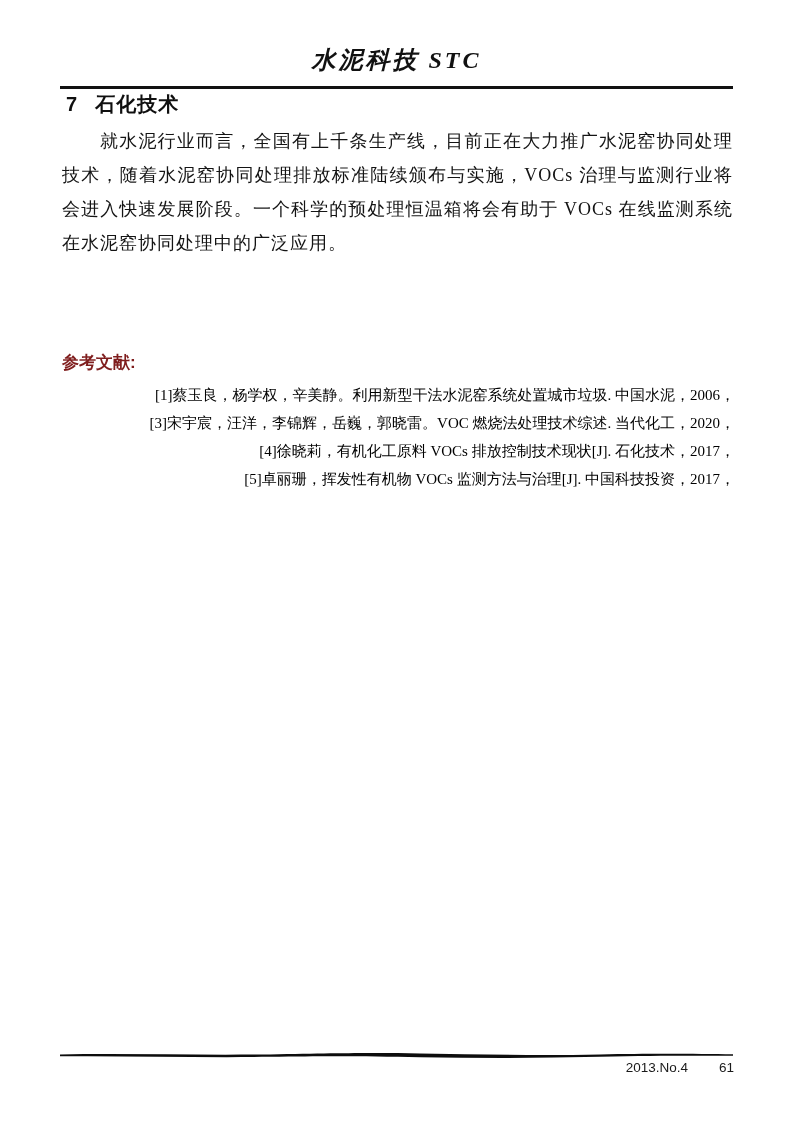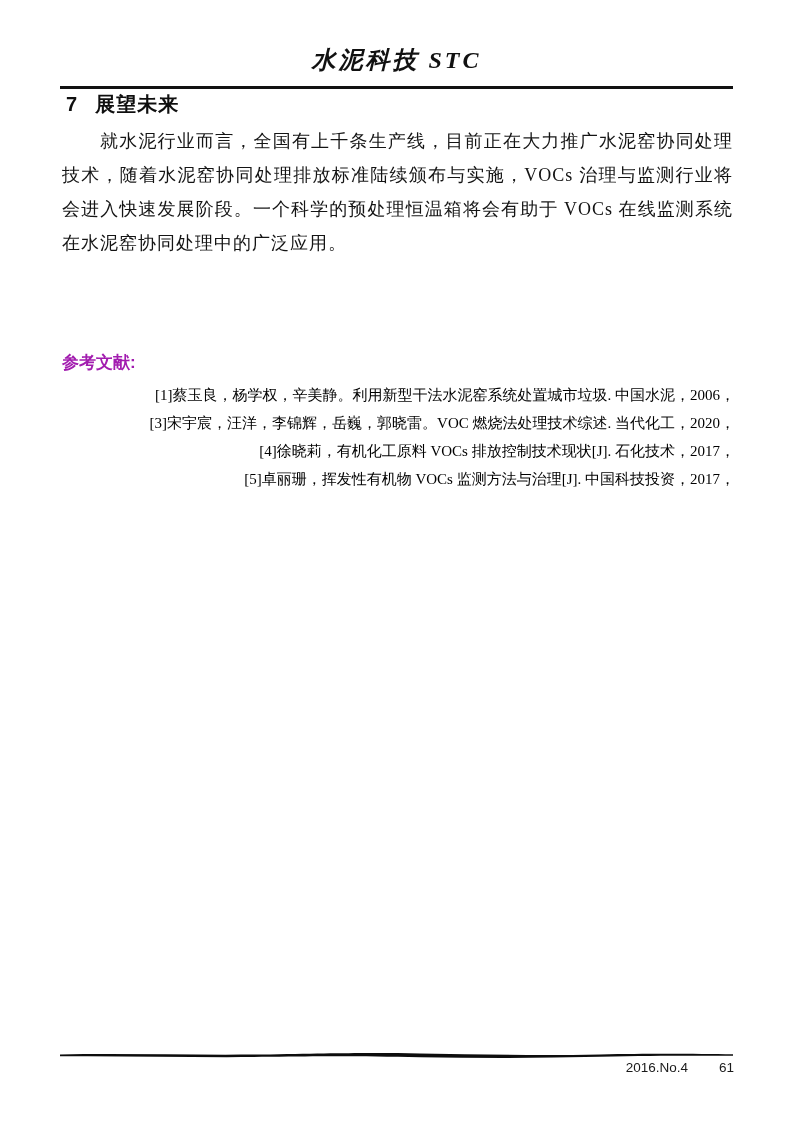--- a/index.html
+++ b/index.html
@@ -67,21 +67,21 @@
   .references {
     position: absolute;
     top: 351px;
     left: 62px;
     width: 673px;
   }
   .ref-heading {
     font-family: "Liberation Sans", "DejaVu Sans", sans-serif;
     font-weight: 700;
     font-size: 17px;
-    color: #a21caf;
+    color: #7f1d1d;
     margin: 0 0 7px 0;
   }
   .ref-item {
     font-size: 15px;
     line-height: 28px;
     color: #000000;
     text-align: right;
   }
 
   
@@ -116,35 +116,35 @@
 </head>
 <body>
 
 <div class="page">
 
   <div class="journal-title">水泥科技 STC</div>
 
   <div class="header-rule"></div>
 
   <div class="section-heading">
-    <span class="section-number">7</span><span class="section-title">展望未来</span>
+    <span class="section-number">7</span><span class="section-title">石化技术</span>
   </div>
 
   <div class="body-paragraph">就水泥行业而言，全国有上千条生产线，目前正在大力推广水泥窑协同处理技术，随着水泥窑协同处理排放标准陆续颁布与实施，VOCs 治理与监测行业将会进入快速发展阶段。一个科学的预处理恒温箱将会有助于 VOCs 在线监测系统在水泥窑协同处理中的广泛应用。</div>
 
   <div class="references">
     <div class="ref-heading">参考文献:</div>
     <div class="ref-item">[1]蔡玉良，杨学权，辛美静。利用新型干法水泥窑系统处置城市垃圾. 中国水泥，2006，</div>
     <div class="ref-item">[3]宋宇宸，汪洋，李锦辉，岳巍，郭晓雷。VOC 燃烧法处理技术综述. 当代化工，2020，</div>
     <div class="ref-item">[4]徐晓莉，有机化工原料 VOCs 排放控制技术现状[J]. 石化技术，2017，</div>
     <div class="ref-item">[5]卓丽珊，挥发性有机物 VOCs 监测方法与治理[J]. 中国科技投资，2017，</div>
   </div>
 
   <svg class="footer-rule" viewBox="0 0 673 8" preserveAspectRatio="none" xmlns="http://www.w3.org/2000/svg">
     <path d="M0,3.5 C70,2.2 140,4.6 210,3.4 C280,2.2 310,1.6 360,2.4 C420,3.4 480,4.8 540,3.4 C600,2.2 640,3.0 673,3.2 L673,4.8 C640,5.0 600,4.4 540,5.8 C480,7.2 420,7.2 360,6.2 C310,5.4 280,4.6 210,5.8 C140,7.0 70,4.6 0,5.3 Z" fill="#0d0d0d"></path>
   </svg>
 
   <div class="footer-bar">
     <span class="footer-page">61</span>
-    <span class="footer-issue">2016.No.4</span>
+    <span class="footer-issue">2013.No.4</span>
   </div>
 
 </div>
 
 </body></html>

